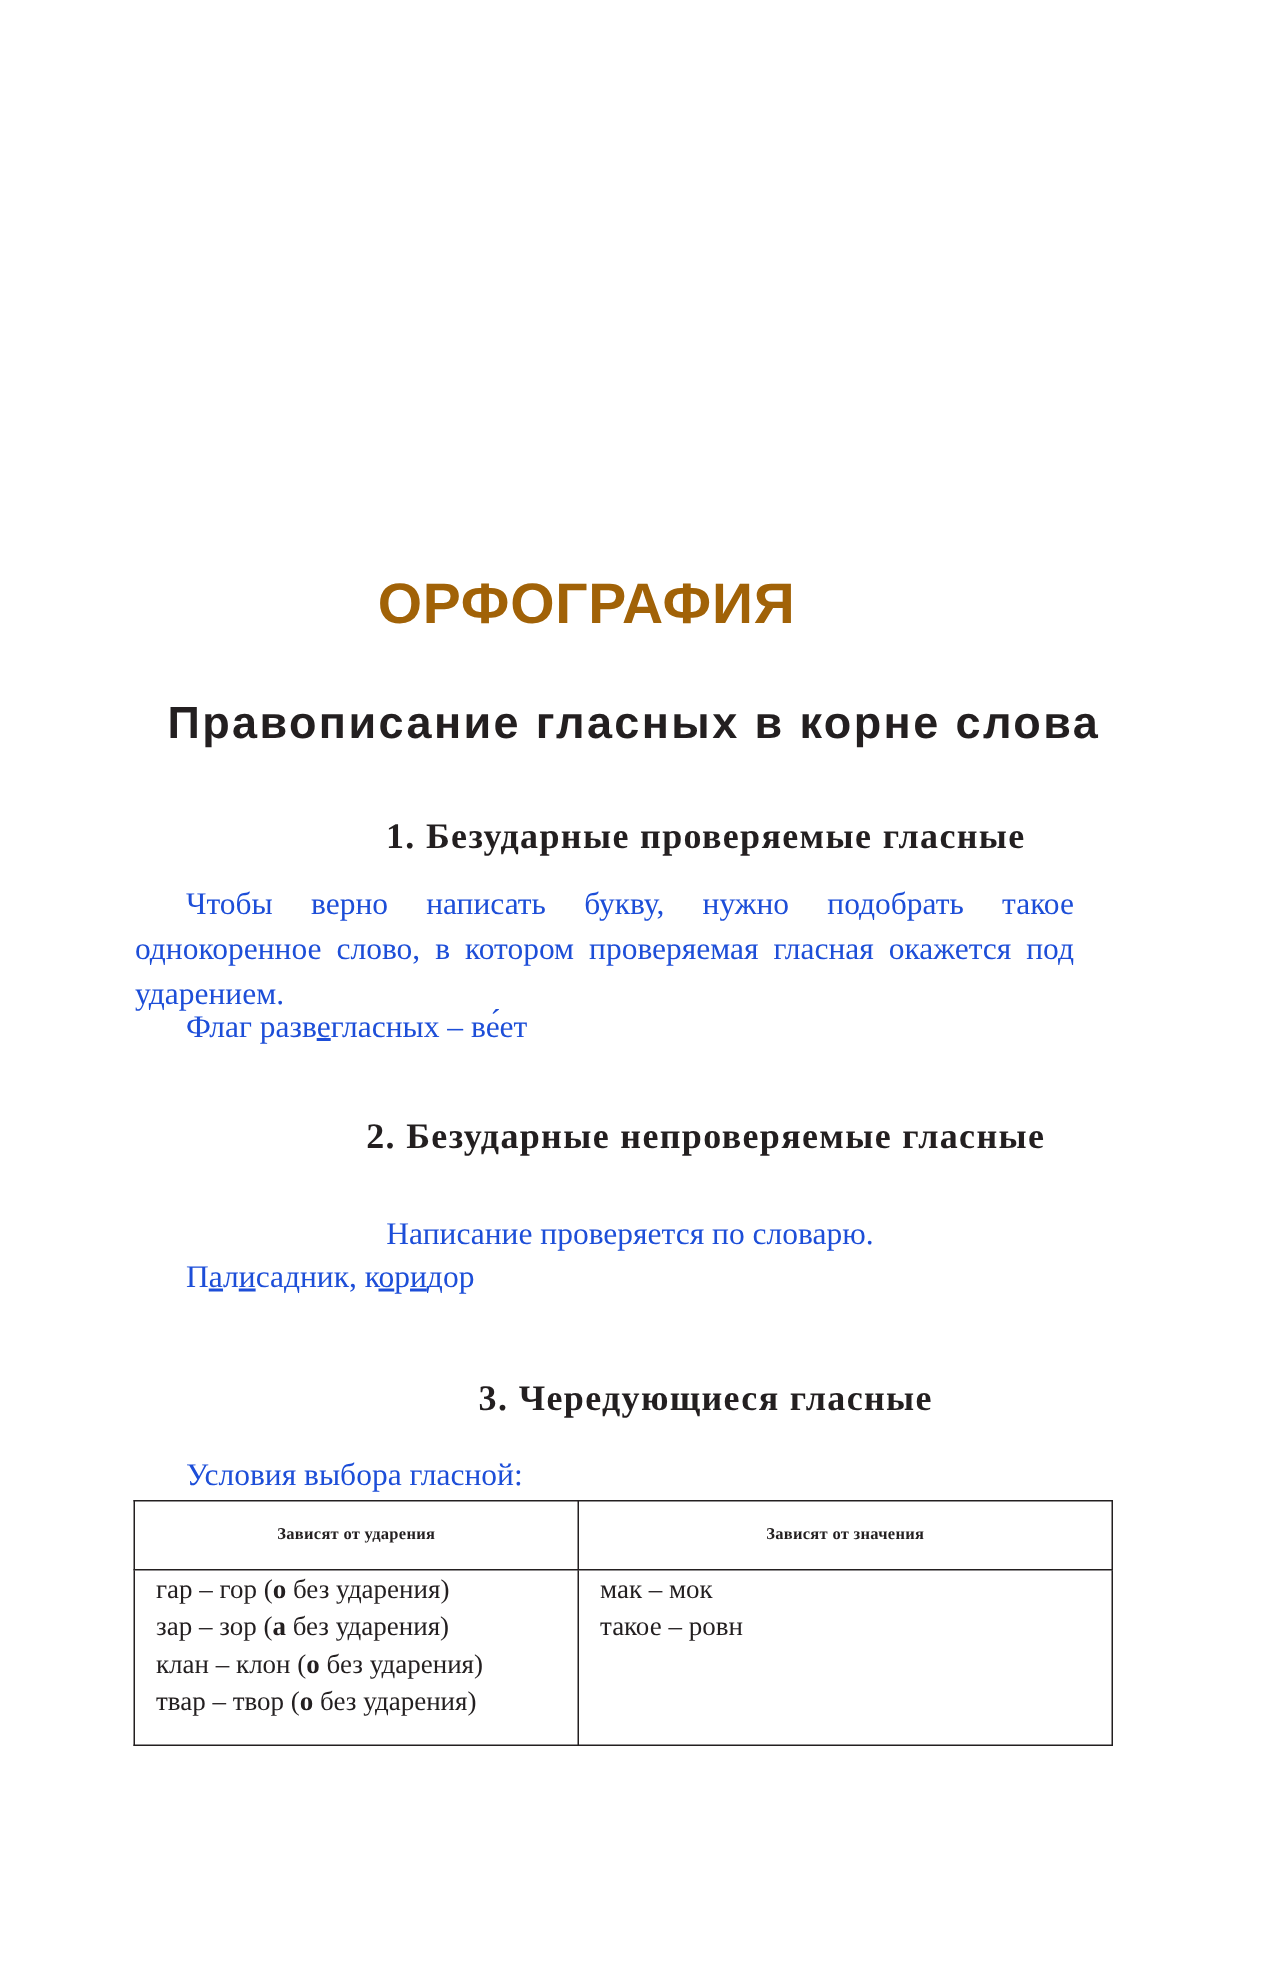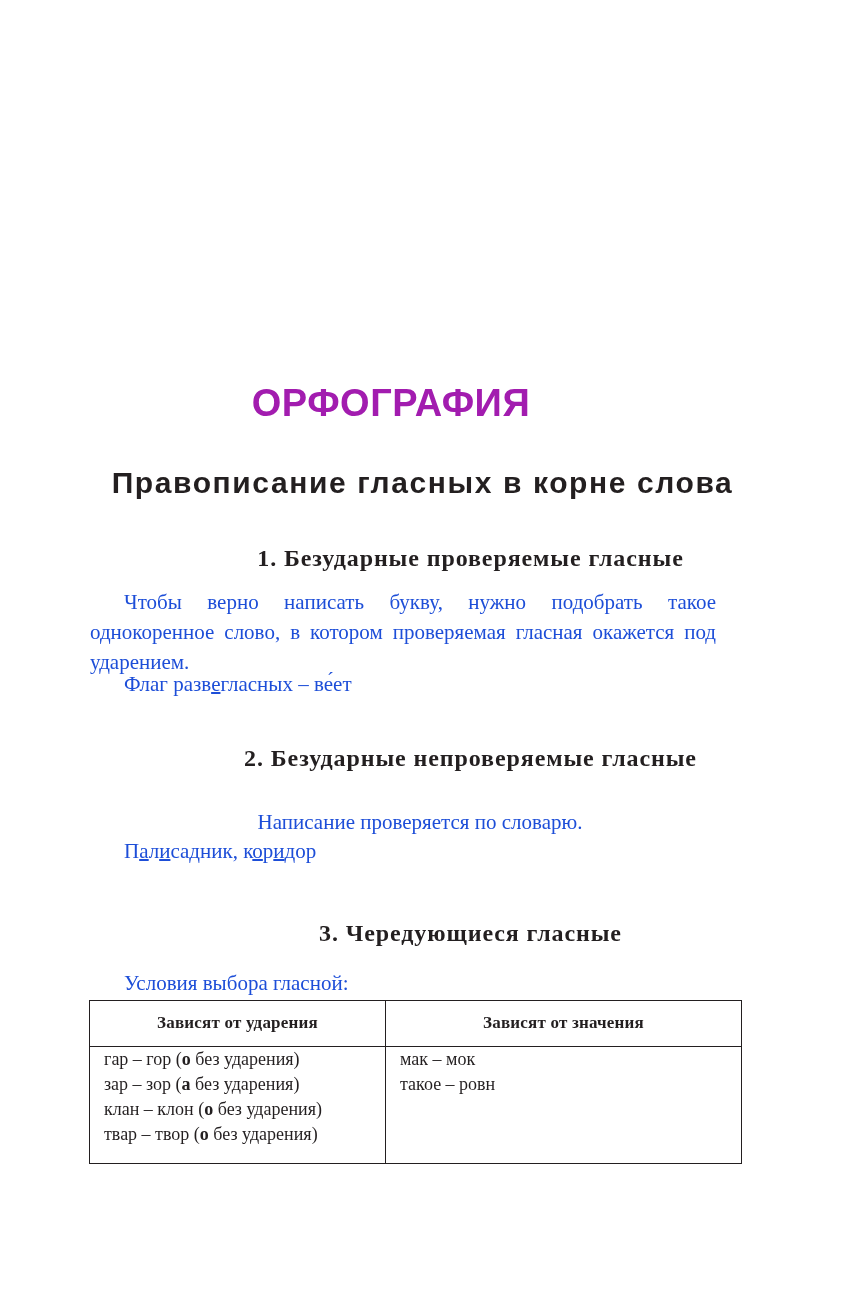--- a/index.html
+++ b/index.html
@@ -29,21 +29,21 @@
     position: absolute;
     left: 0;
     top: 358px;
     width: 782px;
     text-align: center;
     font-family: "Liberation Sans", "DejaVu Sans", sans-serif;
     font-weight: 700;
     font-size: 38px;
     letter-spacing: 0.5px;
     line-height: 44px;
-    color: #a21caf;
+    color: #a16207;
     margin-top: 23px;
   }
 
   
   .doc-subtitle {
     position: absolute;
     left: 0;
     top: 440px;
     width: 845px;
     text-align: center;
@@ -110,21 +110,21 @@
     table-layout: fixed;
     color: #231f20;
   }
   .rules-table th,
   .rules-table td {
     border: 1.6px solid #231f20;
     vertical-align: top;
   }
   .rules-table th {
     font-weight: 700;
-    font-size: 17px;
+    font-size: 11px;
     line-height: 22px;
     text-align: center;
     padding: 11px 6px 12px;
     letter-spacing: 0.2px;
   }
   .rules-table td {
     font-size: 18px;
     line-height: 25px;
     text-align: left;
     padding: 0 8px 12px 14px;

